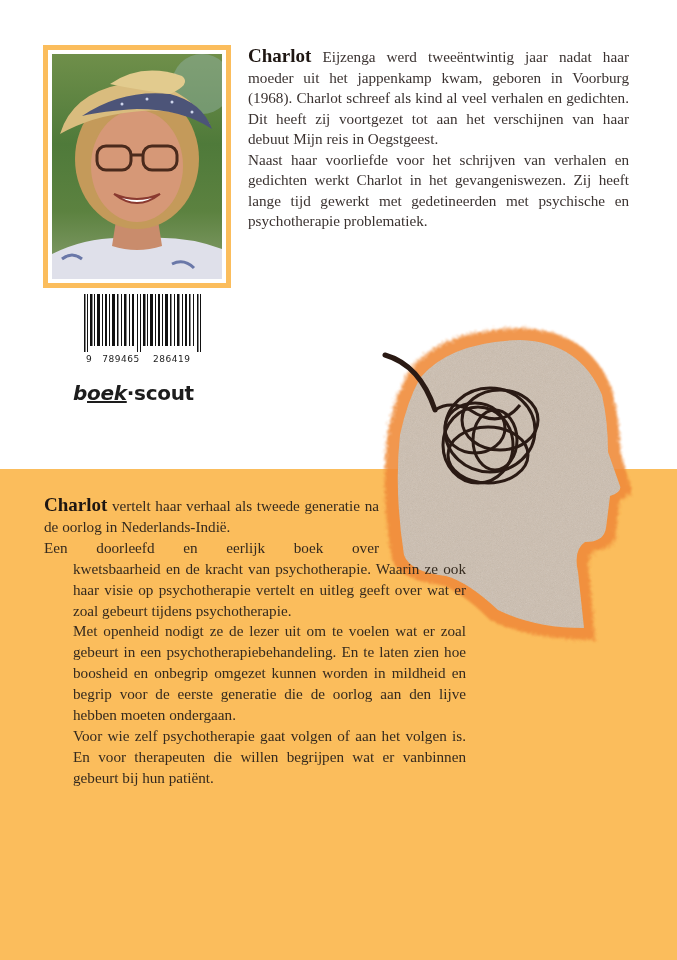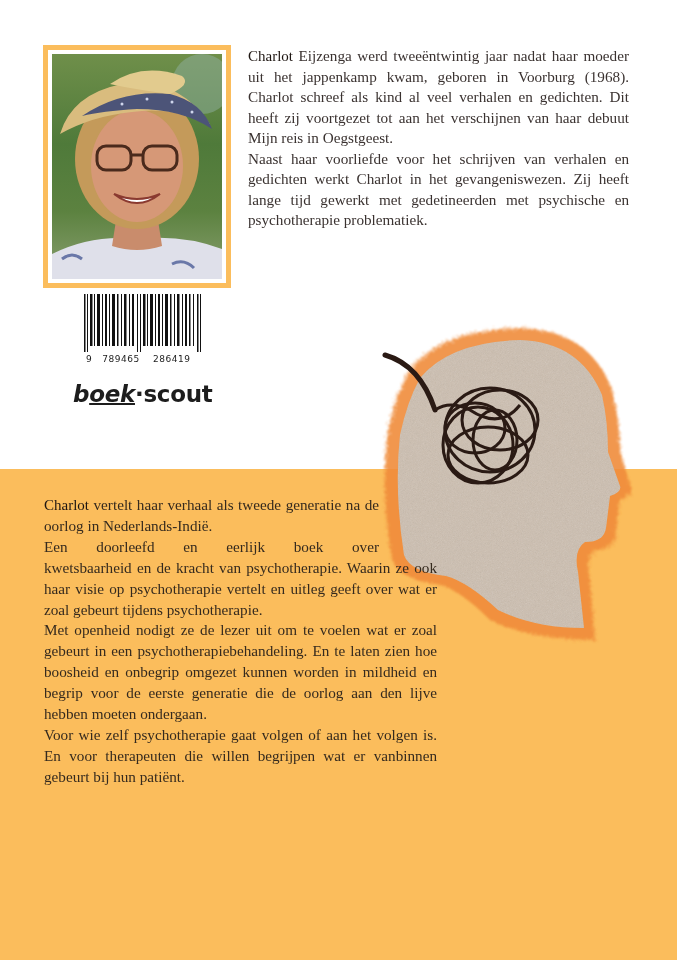--- a/index.html
+++ b/index.html
@@ -7,30 +7,30 @@
          font-family:"DejaVu Serif", serif; color:#2b2220; }
   .band { position:absolute; left:0; top:469px; width:677px; height:491px; background:#fbbd5c; }
   .photo-frame { position:absolute; left:43px; top:45px; width:178px; height:233px;
                  border:5px solid #fbbd5c; background:#fff; }
   .photo { position:absolute; left:4px; top:4px; right:4px; bottom:4px; overflow:hidden;
            background:linear-gradient(180deg,#6f8f4a 0%,#4f7a3a 40%,#5c8240 70%,#8aa070 100%); }
   .barcode { position:absolute; left:84px; top:294px; width:118px; height:58px; }
   .isbn { position:absolute; left:74px; top:354px; width:130px; font-family:"DejaVu Sans", sans-serif;
           font-size:9px; color:#222; letter-spacing:0.5px; white-space:pre;margin-left:12px; }
   .publisher { position:absolute; left:73px; top:381px; font-family:"DejaVu Sans", sans-serif;
-               font-weight:bold; font-size:23px; color:#1d1d1d; letter-spacing:-0.3px; }
+               font-weight:bold; font-size:20px; color:#1d1d1d; letter-spacing:-0.3px; }
   .publisher .oek { font-style:italic; text-decoration:underline; text-decoration-thickness:2px; }
   .publisher .b { font-style:italic; }
   .bio { position:absolute; left:248px; top:46px; width:381px; font-family:"Liberation Serif", serif;
          font-size:15.2px; line-height:20.5px; color:#3a3230; text-align:justify; }
-  .bio .lead, .blurb .lead { font-weight:normal; font-size:15px; color:#1e1612; }
+  .bio .lead, .blurb .lead { font-weight:bold; font-size:19px; color:#1e1612; }
   .blurb { position:absolute; left:44px; top:495px; width:335px; font-family:"Liberation Serif", serif;
            font-size:15.2px; line-height:20.9px; color:#352a1e; text-align:justify; }
   .blurb p, .bio p { margin:0; }
-  .blurb .wide { width:393px; }
+  .blurb .wide { width:393px;margin-left:29px; }
   .head { position:absolute; left:380px; top:310px; width:270px; height:360px; }
 </style>
 </head>
 <body>
 
 <div class="band"></div>
 
 <div class="photo-frame">
   <div class="photo" title="Portrait of Charlot Eijzenga wearing a straw hat and glasses">
     <svg width="170" height="225" viewBox="0 0 170 225">

